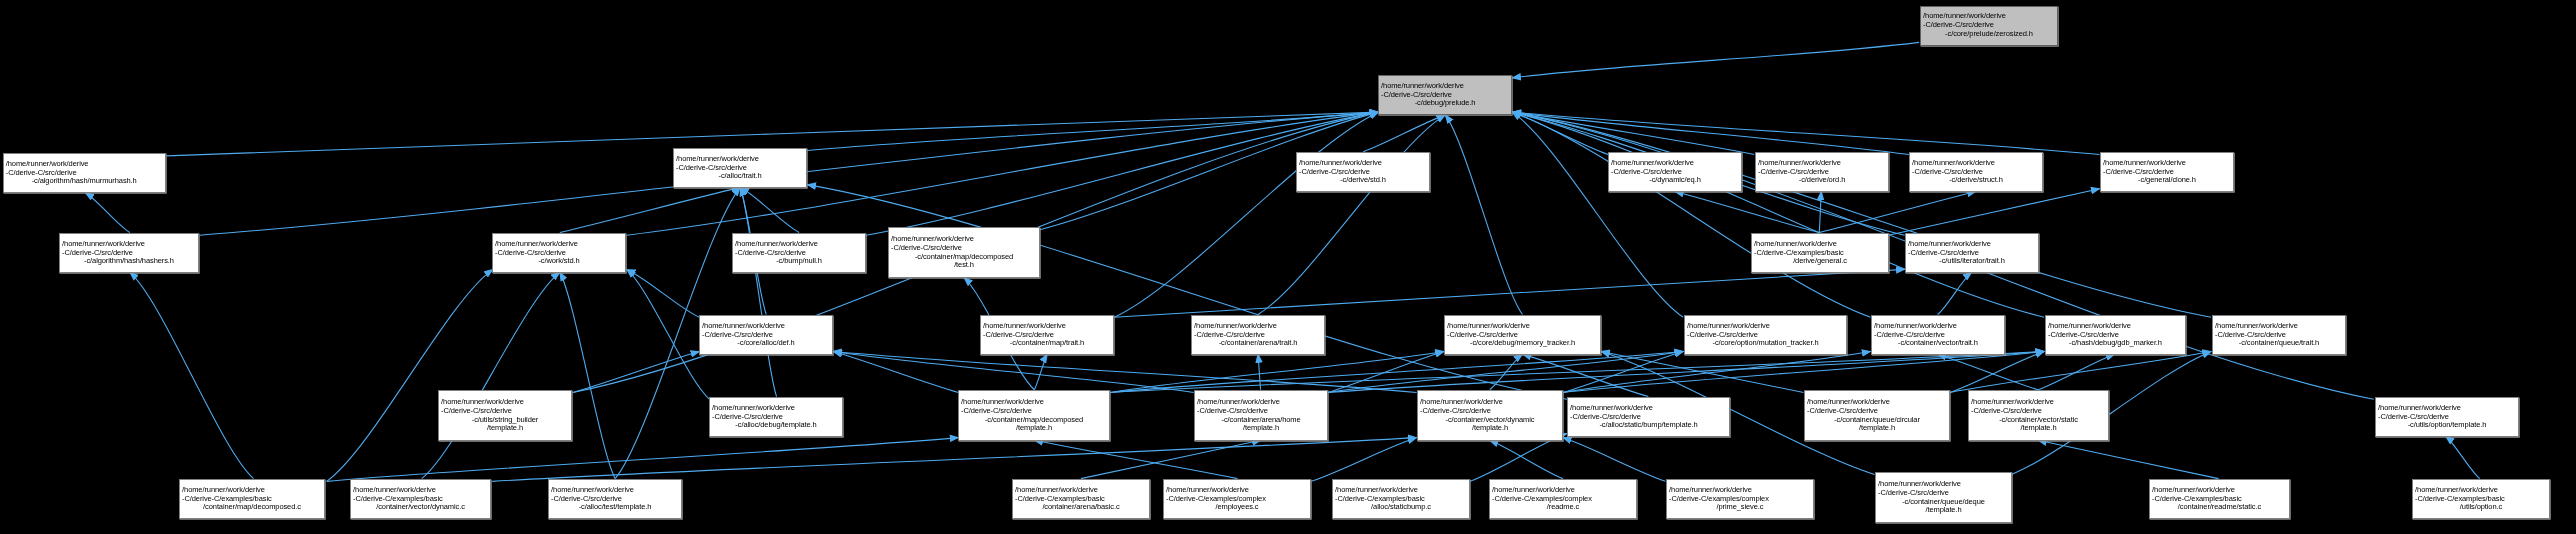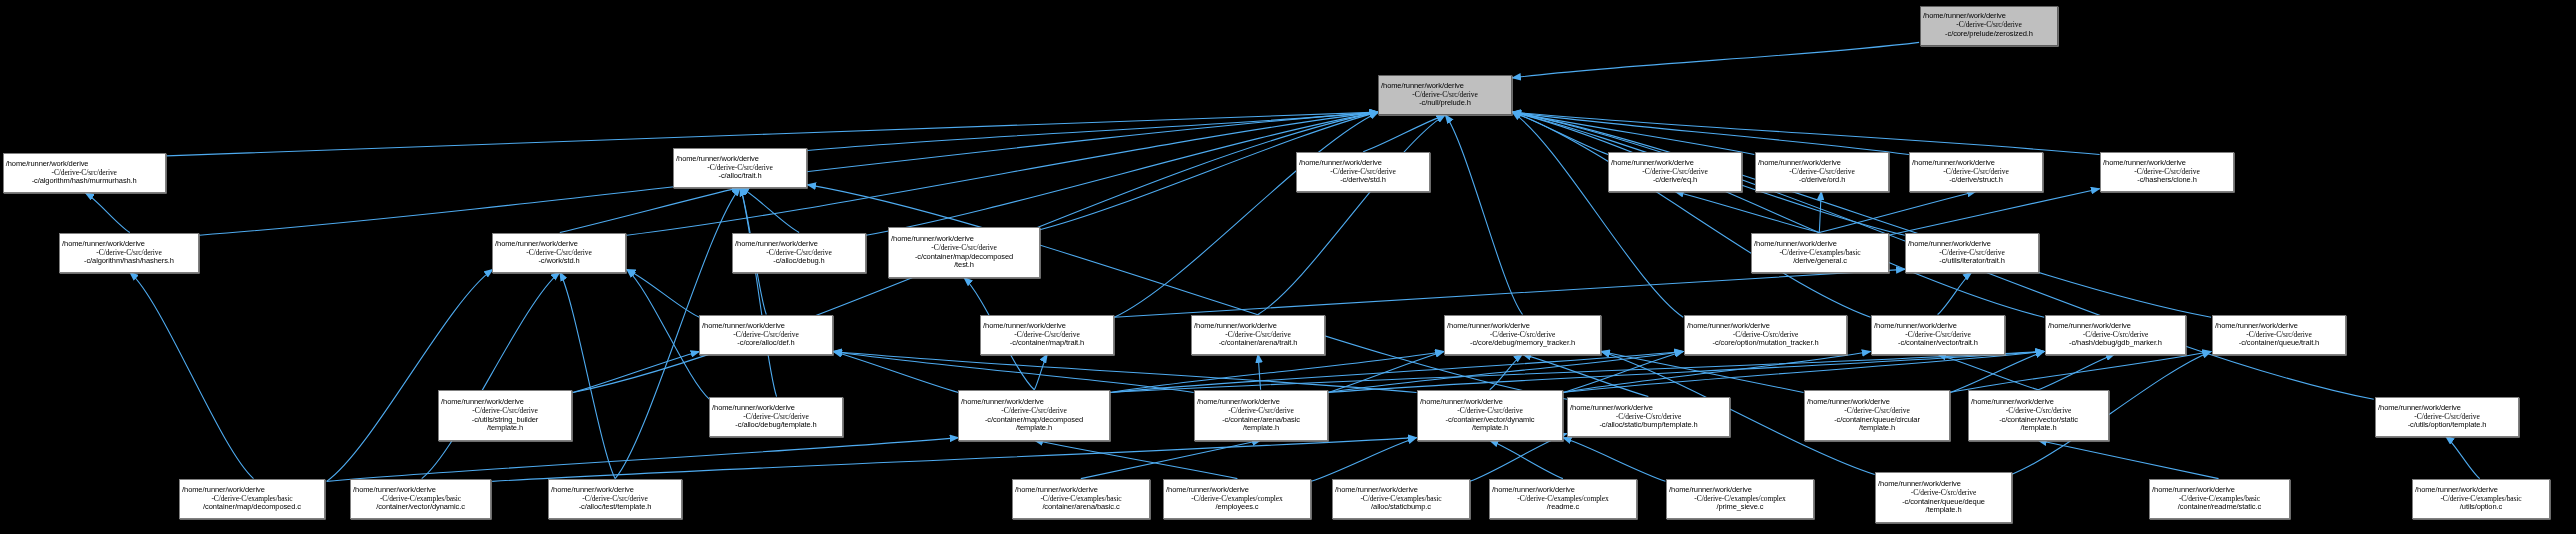--- a/index.html
+++ b/index.html
@@ -27,21 +27,21 @@
     text-align:center;
     line-height:1.16;
     font-size:7.5px;
     letter-spacing:-0.1px;
     padding:0.7px 2.1px;
     white-space:pre;
   }
   .node.root{background:#bfbfbf;border-color:#606060;}
   .node .ln{display:block;width:100%;}
   .node .ln.l0{text-align:left;}
-  .node .ln.l1{text-align:center;font-family:Liberation Serif, serif;}
+  .node .ln.l1{text-align:left;}
 </style>
 </head>
 <body>
 
 <div id="graph">
   <svg id="edges" xmlns="http://www.w3.org/2000/svg" viewBox="0 0 3764 781" width="2576" height="534">
     <defs>
       <marker id="ah" markerWidth="9" markerHeight="7" refX="8" refY="3.5" orient="auto">
         <polygon points="0 0, 9 3.5, 0 7" fill="#4eabf0"></polygon>
       </marker>
@@ -119,47 +119,47 @@
         <path d="M 2148 704 C 2187.05 689.674, 2250.95 648.326, 2290 634" fill="none" stroke="#4eabf0" stroke-width="1.6" marker-end="url(#ah)"></path>
         <path d="M 2284 700 C 2254.575 688.404, 2206.425 655.596, 2177 644" fill="none" stroke="#4eabf0" stroke-width="1.6" marker-end="url(#ah)"></path>
         <path d="M 2434 704 C 2392.75 690.2, 2325.25 653.8, 2284 640" fill="none" stroke="#4eabf0" stroke-width="1.6" marker-end="url(#ah)"></path>
         <path d="M 2940 694 C 3020.3 661.724, 3151.7 546.276, 3232 514" fill="none" stroke="#4eabf0" stroke-width="1.6" marker-end="url(#ah)"></path>
         <path d="M 2740 694 C 2630 658.7, 2450 549.3, 2340 514" fill="none" stroke="#4eabf0" stroke-width="1.6" marker-end="url(#ah)"></path>
         <path d="M 3243 700 C 3170.4 684.008, 3051.6 659.992, 2979 644" fill="none" stroke="#4eabf0" stroke-width="1.6" marker-end="url(#ah)"></path>
         <path d="M 3625 700 C 3611.25 689.25, 3588.75 648.75, 3575 638" fill="none" stroke="#4eabf0" stroke-width="1.6" marker-end="url(#ah)"></path>
       </g>
   </svg>
   <div id="node-layer">
-      <div class="node root" style="left: 1378px; top: 75px; width: 134px; height: 40px;"><span class="ln l0">/home/runner/work/derive</span><span class="ln l1">-C/derive-C/src/derive</span><span class="ln">-c/null/prelude.h</span></div>
+      <div class="node root" style="left: 1378px; top: 75px; width: 134px; height: 40px;"><span class="ln l0">/home/runner/work/derive</span><span class="ln l1">-C/derive-C/src/derive</span><span class="ln">-c/debug/prelude.h</span></div>
       <div class="node root" style="left: 1920px; top: 5.5px; width: 138px; height: 40px;"><span class="ln l0">/home/runner/work/derive</span><span class="ln l1">-C/derive-C/src/derive</span><span class="ln">-c/core/prelude/zerosized.h</span></div>
       <div class="node" style="left: 2.7px; top: 153px; width: 163px; height: 40px;"><span class="ln l0">/home/runner/work/derive</span><span class="ln l1">-C/derive-C/src/derive</span><span class="ln">-c/algorithm/hash/murmurhash.h</span></div>
       <div class="node" style="left: 59px; top: 233px; width: 140px; height: 40px;"><span class="ln l0">/home/runner/work/derive</span><span class="ln l1">-C/derive-C/src/derive</span><span class="ln">-c/algorithm/hash/hashers.h</span></div>
       <div class="node" style="left: 673px; top: 148px; width: 134px; height: 40px;"><span class="ln l0">/home/runner/work/derive</span><span class="ln l1">-C/derive-C/src/derive</span><span class="ln">-c/alloc/trait.h</span></div>
       <div class="node" style="left: 492px; top: 233px; width: 134px; height: 40px;"><span class="ln l0">/home/runner/work/derive</span><span class="ln l1">-C/derive-C/src/derive</span><span class="ln">-c/work/std.h</span></div>
-      <div class="node" style="left: 732px; top: 233px; width: 134px; height: 40px;"><span class="ln l0">/home/runner/work/derive</span><span class="ln l1">-C/derive-C/src/derive</span><span class="ln">-c/alloc/debug.h</span></div>
+      <div class="node" style="left: 732px; top: 233px; width: 134px; height: 40px;"><span class="ln l0">/home/runner/work/derive</span><span class="ln l1">-C/derive-C/src/derive</span><span class="ln">-c/bump/null.h</span></div>
       <div class="node" style="left: 888px; top: 227px; width: 152px; height: 51px;"><span class="ln l0">/home/runner/work/derive</span><span class="ln l1">-C/derive-C/src/derive</span><span class="ln">-c/container/map/decomposed</span><span class="ln">/test.h</span></div>
       <div class="node" style="left: 1296px; top: 152px; width: 134px; height: 40px;"><span class="ln l0">/home/runner/work/derive</span><span class="ln l1">-C/derive-C/src/derive</span><span class="ln">-c/derive/std.h</span></div>
-      <div class="node" style="left: 1608px; top: 152px; width: 134px; height: 40px;"><span class="ln l0">/home/runner/work/derive</span><span class="ln l1">-C/derive-C/src/derive</span><span class="ln">-c/derive/eq.h</span></div>
+      <div class="node" style="left: 1608px; top: 152px; width: 134px; height: 40px;"><span class="ln l0">/home/runner/work/derive</span><span class="ln l1">-C/derive-C/src/derive</span><span class="ln">-c/dynamic/eq.h</span></div>
       <div class="node" style="left: 1755px; top: 152px; width: 134px; height: 40px;"><span class="ln l0">/home/runner/work/derive</span><span class="ln l1">-C/derive-C/src/derive</span><span class="ln">-c/derive/ord.h</span></div>
       <div class="node" style="left: 1909px; top: 152px; width: 134px; height: 40px;"><span class="ln l0">/home/runner/work/derive</span><span class="ln l1">-C/derive-C/src/derive</span><span class="ln">-c/derive/struct.h</span></div>
-      <div class="node" style="left: 2100px; top: 152px; width: 134px; height: 40px;"><span class="ln l0">/home/runner/work/derive</span><span class="ln l1">-C/derive-C/src/derive</span><span class="ln">-c/hashers/clone.h</span></div>
+      <div class="node" style="left: 2100px; top: 152px; width: 134px; height: 40px;"><span class="ln l0">/home/runner/work/derive</span><span class="ln l1">-C/derive-C/src/derive</span><span class="ln">-c/general/clone.h</span></div>
       <div class="node" style="left: 1751px; top: 233px; width: 138px; height: 40px;"><span class="ln l0">/home/runner/work/derive</span><span class="ln l1">-C/derive-C/examples/basic</span><span class="ln">/derive/general.c</span></div>
       <div class="node" style="left: 1905px; top: 233px; width: 134px; height: 40px;"><span class="ln l0">/home/runner/work/derive</span><span class="ln l1">-C/derive-C/src/derive</span><span class="ln">-c/utils/iterator/trait.h</span></div>
       <div class="node" style="left: 699px; top: 315px; width: 134px; height: 40px;"><span class="ln l0">/home/runner/work/derive</span><span class="ln l1">-C/derive-C/src/derive</span><span class="ln">-c/core/alloc/def.h</span></div>
       <div class="node" style="left: 980px; top: 315px; width: 134px; height: 40px;"><span class="ln l0">/home/runner/work/derive</span><span class="ln l1">-C/derive-C/src/derive</span><span class="ln">-c/container/map/trait.h</span></div>
       <div class="node" style="left: 1191px; top: 315px; width: 134px; height: 40px;"><span class="ln l0">/home/runner/work/derive</span><span class="ln l1">-C/derive-C/src/derive</span><span class="ln">-c/container/arena/trait.h</span></div>
       <div class="node" style="left: 1444px; top: 315px; width: 157px; height: 40px;"><span class="ln l0">/home/runner/work/derive</span><span class="ln l1">-C/derive-C/src/derive</span><span class="ln">-c/core/debug/memory_tracker.h</span></div>
       <div class="node" style="left: 1684px; top: 315px; width: 163px; height: 40px;"><span class="ln l0">/home/runner/work/derive</span><span class="ln l1">-C/derive-C/src/derive</span><span class="ln">-c/core/option/mutation_tracker.h</span></div>
       <div class="node" style="left: 1871px; top: 315px; width: 134px; height: 40px;"><span class="ln l0">/home/runner/work/derive</span><span class="ln l1">-C/derive-C/src/derive</span><span class="ln">-c/container/vector/trait.h</span></div>
       <div class="node" style="left: 2045px; top: 315px; width: 141px; height: 40px;"><span class="ln l0">/home/runner/work/derive</span><span class="ln l1">-C/derive-C/src/derive</span><span class="ln">-c/hash/debug/gdb_marker.h</span></div>
       <div class="node" style="left: 2212px; top: 315px; width: 134px; height: 40px;"><span class="ln l0">/home/runner/work/derive</span><span class="ln l1">-C/derive-C/src/derive</span><span class="ln">-c/container/queue/trait.h</span></div>
       <div class="node" style="left: 438px; top: 390px; width: 134px; height: 51px;"><span class="ln l0">/home/runner/work/derive</span><span class="ln l1">-C/derive-C/src/derive</span><span class="ln">-c/utils/string_builder</span><span class="ln">/template.h</span></div>
       <div class="node" style="left: 709px; top: 397px; width: 134px; height: 40px;"><span class="ln l0">/home/runner/work/derive</span><span class="ln l1">-C/derive-C/src/derive</span><span class="ln">-c/alloc/debug/template.h</span></div>
       <div class="node" style="left: 958px; top: 390px; width: 152px; height: 51px;"><span class="ln l0">/home/runner/work/derive</span><span class="ln l1">-C/derive-C/src/derive</span><span class="ln">-c/container/map/decomposed</span><span class="ln">/template.h</span></div>
-      <div class="node" style="left: 1194px; top: 390px; width: 134px; height: 51px;"><span class="ln l0">/home/runner/work/derive</span><span class="ln l1">-C/derive-C/src/derive</span><span class="ln">-c/container/arena/basic</span><span class="ln">/template.h</span></div>
+      <div class="node" style="left: 1194px; top: 390px; width: 134px; height: 51px;"><span class="ln l0">/home/runner/work/derive</span><span class="ln l1">-C/derive-C/src/derive</span><span class="ln">-c/container/arena/home</span><span class="ln">/template.h</span></div>
       <div class="node" style="left: 1417px; top: 390px; width: 146px; height: 51px;"><span class="ln l0">/home/runner/work/derive</span><span class="ln l1">-C/derive-C/src/derive</span><span class="ln">-c/container/vector/dynamic</span><span class="ln">/template.h</span></div>
       <div class="node" style="left: 1567px; top: 397px; width: 163px; height: 40px;"><span class="ln l0">/home/runner/work/derive</span><span class="ln l1">-C/derive-C/src/derive</span><span class="ln">-c/alloc/static/bump/template.h</span></div>
       <div class="node" style="left: 1804px; top: 390px; width: 146px; height: 51px;"><span class="ln l0">/home/runner/work/derive</span><span class="ln l1">-C/derive-C/src/derive</span><span class="ln">-c/container/queue/circular</span><span class="ln">/template.h</span></div>
       <div class="node" style="left: 1968px; top: 390px; width: 141px; height: 51px;"><span class="ln l0">/home/runner/work/derive</span><span class="ln l1">-C/derive-C/src/derive</span><span class="ln">-c/container/vector/static</span><span class="ln">/template.h</span></div>
       <div class="node" style="left: 2375px; top: 397px; width: 144px; height: 40px;"><span class="ln l0">/home/runner/work/derive</span><span class="ln l1">-C/derive-C/src/derive</span><span class="ln">-c/utils/option/template.h</span></div>
       <div class="node" style="left: 179px; top: 479px; width: 146px; height: 40px;"><span class="ln l0">/home/runner/work/derive</span><span class="ln l1">-C/derive-C/examples/basic</span><span class="ln">/container/map/decomposed.c</span></div>
       <div class="node" style="left: 350px; top: 479px; width: 141px; height: 40px;"><span class="ln l0">/home/runner/work/derive</span><span class="ln l1">-C/derive-C/examples/basic</span><span class="ln">/container/vector/dynamic.c</span></div>
       <div class="node" style="left: 548px; top: 479px; width: 134px; height: 40px;"><span class="ln l0">/home/runner/work/derive</span><span class="ln l1">-C/derive-C/src/derive</span><span class="ln">-c/alloc/test/template.h</span></div>
       <div class="node" style="left: 1012px; top: 479px; width: 138px; height: 40px;"><span class="ln l0">/home/runner/work/derive</span><span class="ln l1">-C/derive-C/examples/basic</span><span class="ln">/container/arena/basic.c</span></div>
       <div class="node" style="left: 1163px; top: 479px; width: 148px; height: 40px;"><span class="ln l0">/home/runner/work/derive</span><span class="ln l1">-C/derive-C/examples/complex</span><span class="ln">/employees.c</span></div>

